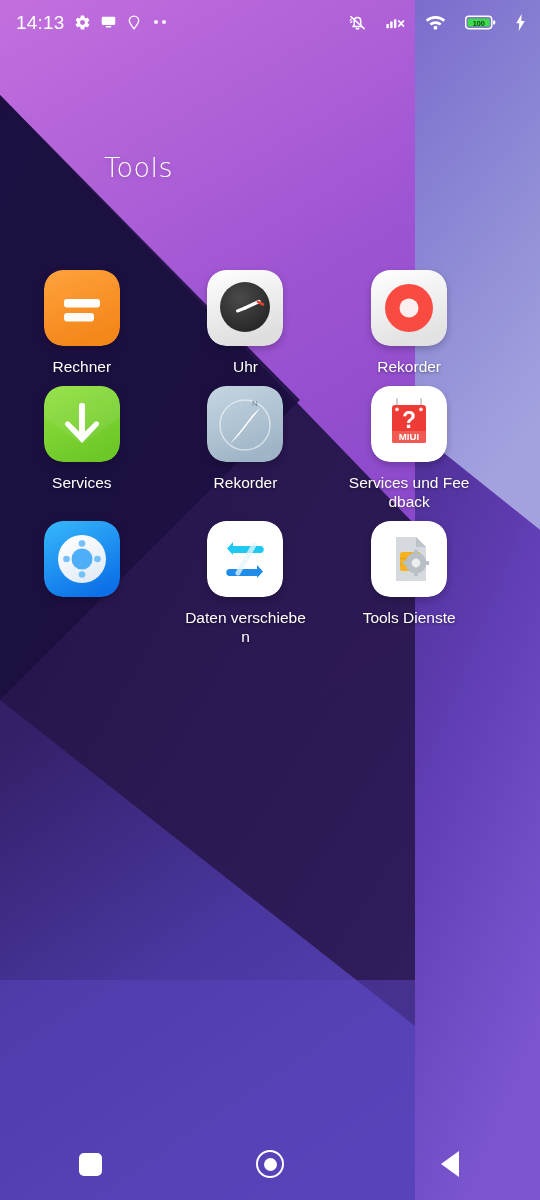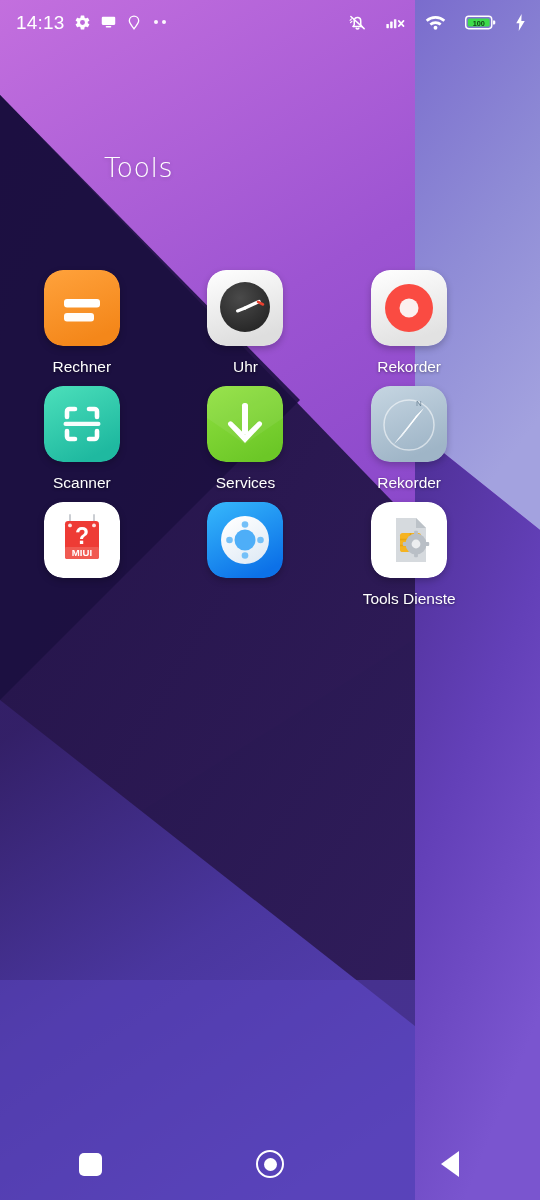--- a/index.html
+++ b/index.html
@@ -266,41 +266,20 @@
               </linearGradient>
             </defs>
           <rect width="76" height="76" rx="19" fill="url(#recbg)"></rect>
           <circle cx="38" cy="38" r="24" fill="#fa4b42"></circle>
           <circle cx="38" cy="38" r="9.5" fill="#fbf0ef"></circle>
         </svg>
       </div>
       <div class="app-label">Rekorder</div>
     </div>
 
-    <div class="app-cell">
-      <div class="app-icon">
-        <svg class="ic-svg" viewBox="0 0 76 76">
-          <defs>
-              <linearGradient id="scn" x1="0" y1="0" x2="0.5" y2="1">
-            <stop offset="0" stop-color="#4ce0bb"></stop>
-                <stop offset="1" stop-color="#1fb9a0"></stop>
-              </linearGradient>
-            </defs>
-          <rect width="76" height="76" rx="19" fill="url(#scn)"></rect>
-          <g fill="none" stroke="#fff" stroke-width="4.6" stroke-linecap="round" stroke-linejoin="round">
-            <path d="M23 31 V25.5 A2.5 2.5 0 0 1 25.5 23 H31"></path>
-            <path d="M45 23 H50.5 A2.5 2.5 0 0 1 53 25.5 V31"></path>
-            <path d="M53 45 V50.5 A2.5 2.5 0 0 1 50.5 53 H45"></path>
-            <path d="M31 53 H25.5 A2.5 2.5 0 0 1 23 50.5 V45"></path>
-          </g>
-          <rect x="19.5" y="35.8" width="37" height="4.3" rx="2.1" fill="#fff" opacity="0.96"></rect>
-        </svg>
-      </div>
-      <div class="app-label">Scanner</div>
-    </div>
 
     <div class="app-cell">
       <div class="app-icon">
         <svg class="ic-svg" viewBox="0 0 76 76">
           <defs>
               <linearGradient id="dl" x1="0.1" y1="0" x2="0.6" y2="1">
             <stop offset="0" stop-color="#8fe03f"></stop>
                 <stop offset="1" stop-color="#6cc727"></stop>
               </linearGradient>
             </defs>
@@ -344,20 +323,21 @@
               <path d="M50 13 V20"></path>
           </g>
           <rect x="21" y="19" width="34" height="38" rx="3.2" fill="#ee3b35"></rect>
           <circle cx="26" cy="23.4" r="1.9" fill="#fbe3e2"></circle>
           <circle cx="50" cy="23.4" r="1.9" fill="#fbe3e2"></circle>
           <text x="38" y="42" font-family="Liberation Sans, sans-serif" font-size="23" font-weight="bold" fill="#ffffff" text-anchor="middle">?</text>
           <rect x="21" y="45" width="34" height="12" rx="1.4" fill="#f05a52"></rect>
           <text x="38" y="54.4" font-family="Liberation Sans, sans-serif" font-size="9.6" font-weight="bold" fill="#ffffff" text-anchor="middle">MIUI</text>
         </svg>
       </div>
+      <div class="app-label">Services und Feedback</div>
     </div>
 
     <div class="app-cell">
       <div class="app-icon">
         <svg class="ic-svg" viewBox="0 0 76 76">
           <defs>
               <linearGradient id="rem" x1="0.1" y1="0" x2="0.6" y2="1">
             <stop offset="0" stop-color="#35b6fb"></stop>
                 <stop offset="1" stop-color="#0c71e8"></stop>
               </linearGradient>
@@ -372,20 +352,31 @@
           <g fill="#74c0f8">
             <circle cx="38" cy="22.5" r="3.3"></circle>
             <circle cx="38" cy="53.5" r="3.3"></circle>
             <circle cx="22.5" cy="38" r="3.3"></circle>
             <circle cx="53.5" cy="38" r="3.3"></circle>
           </g>
         </svg>
       </div>
     </div>
 
+    <div class="app-cell">
+      <div class="app-icon">
+        <svg class="ic-svg" viewBox="0 0 76 76">
+          <rect width="76" height="76" rx="19" fill="#ffffff"></rect>
+          <path d="M50 19 L56 25.5 L50 32 V28 H22 A3.6 3.6 0 0 1 22 21 H50 Z" fill="#1ec8f0" transform="rotate(180 38 26.5)"></path>
+          <path d="M26 44 L20 50.5 L26 57 V53 H54 A3.6 3.6 0 0 0 54 46 H26 Z" fill="#1f8ce8" transform="rotate(180 38 50.5)"></path>
+          <path d="M47 24 L31 52" stroke="#e8f6fd" stroke-width="5" stroke-linecap="round" opacity="0.75"></path>
+        </svg>
+      </div>
+      <div class="app-label">Daten verschieben</div>
+    </div>
 
     <div class="app-cell">
       <div class="app-icon">
         <svg class="ic-svg" viewBox="0 0 76 76">
           <rect width="76" height="76" rx="19" fill="#ffffff"></rect>
           <path d="M25 16 H45 L55 26 V60 H25 Z" fill="#d6dade"></path>
           <path d="M45 16 L55 26 H45 Z" fill="#bcc2c8"></path>
           <rect x="29" y="31" width="21" height="19" rx="2.6" fill="#f5b321"></rect>
           <g stroke="#e8a50f" stroke-width="1.5">
             <path d="M29 37.5 H50"></path>

